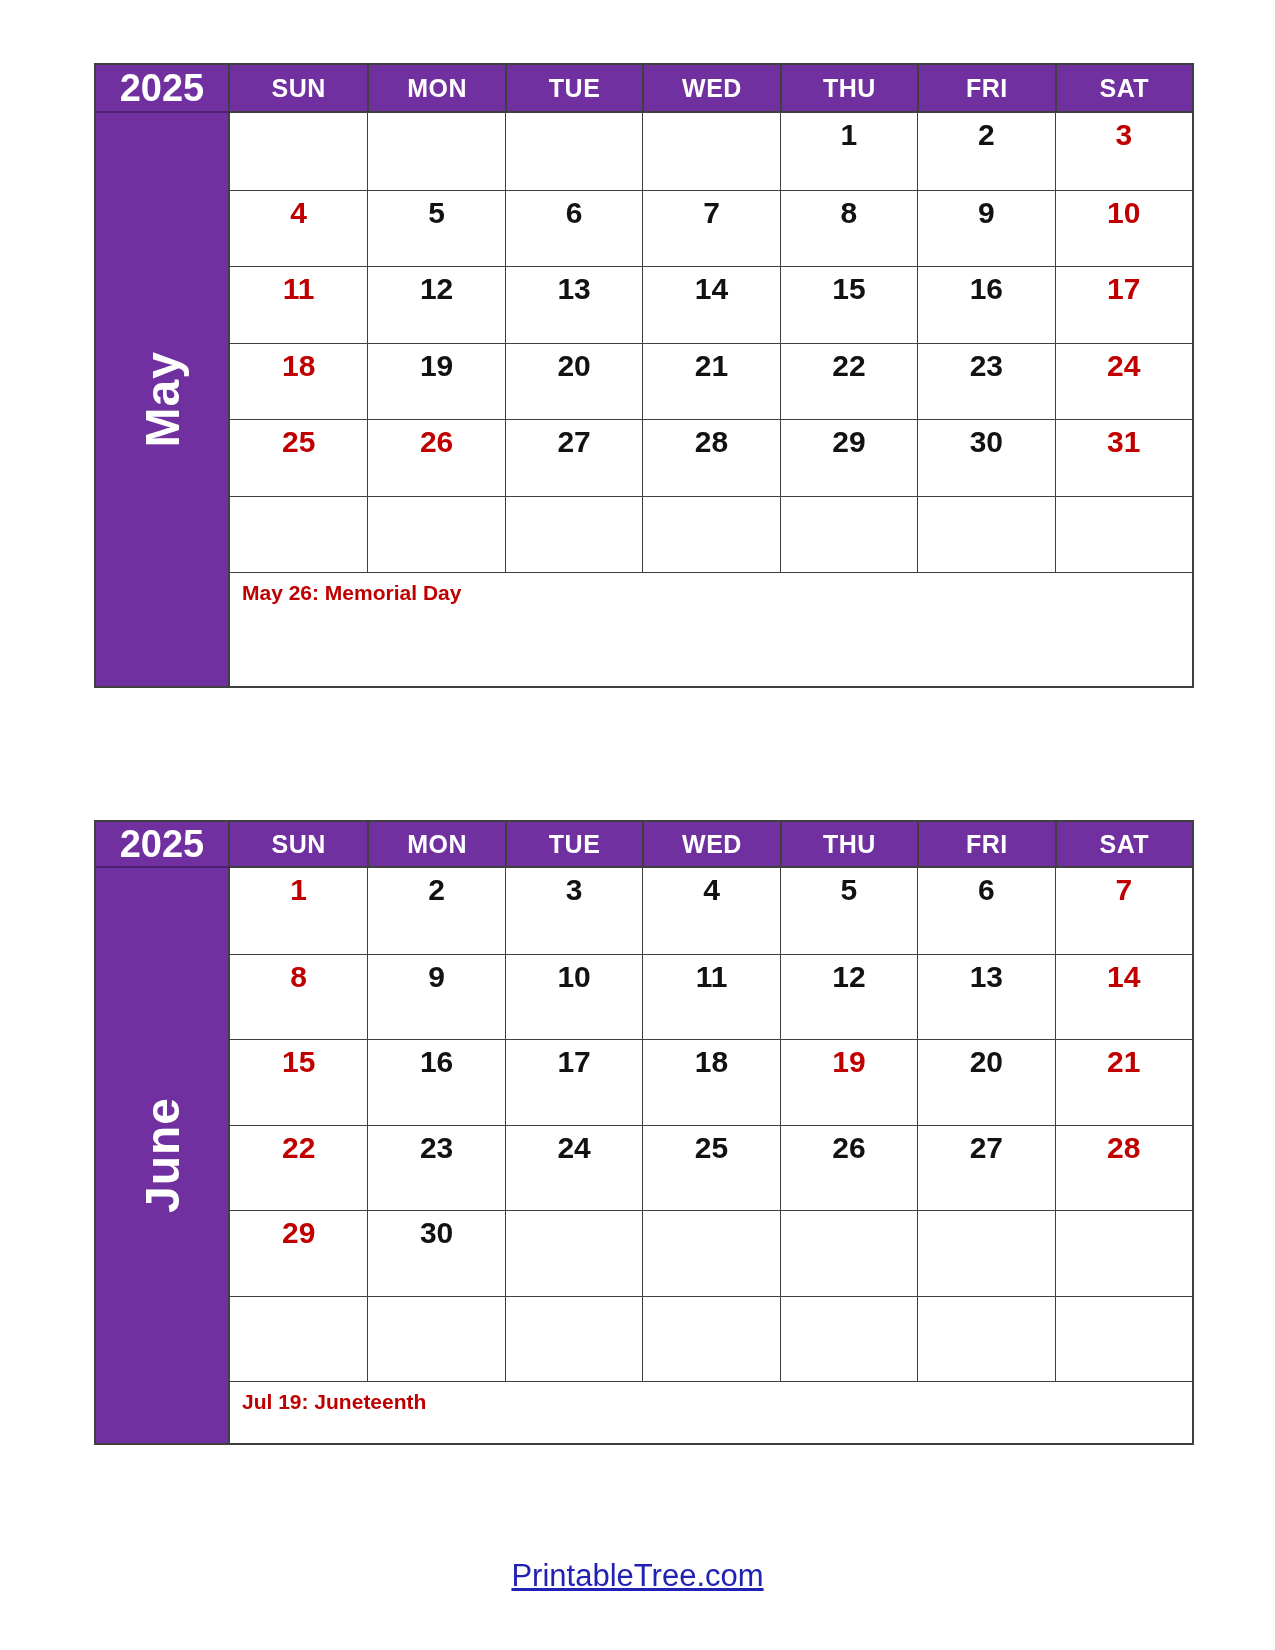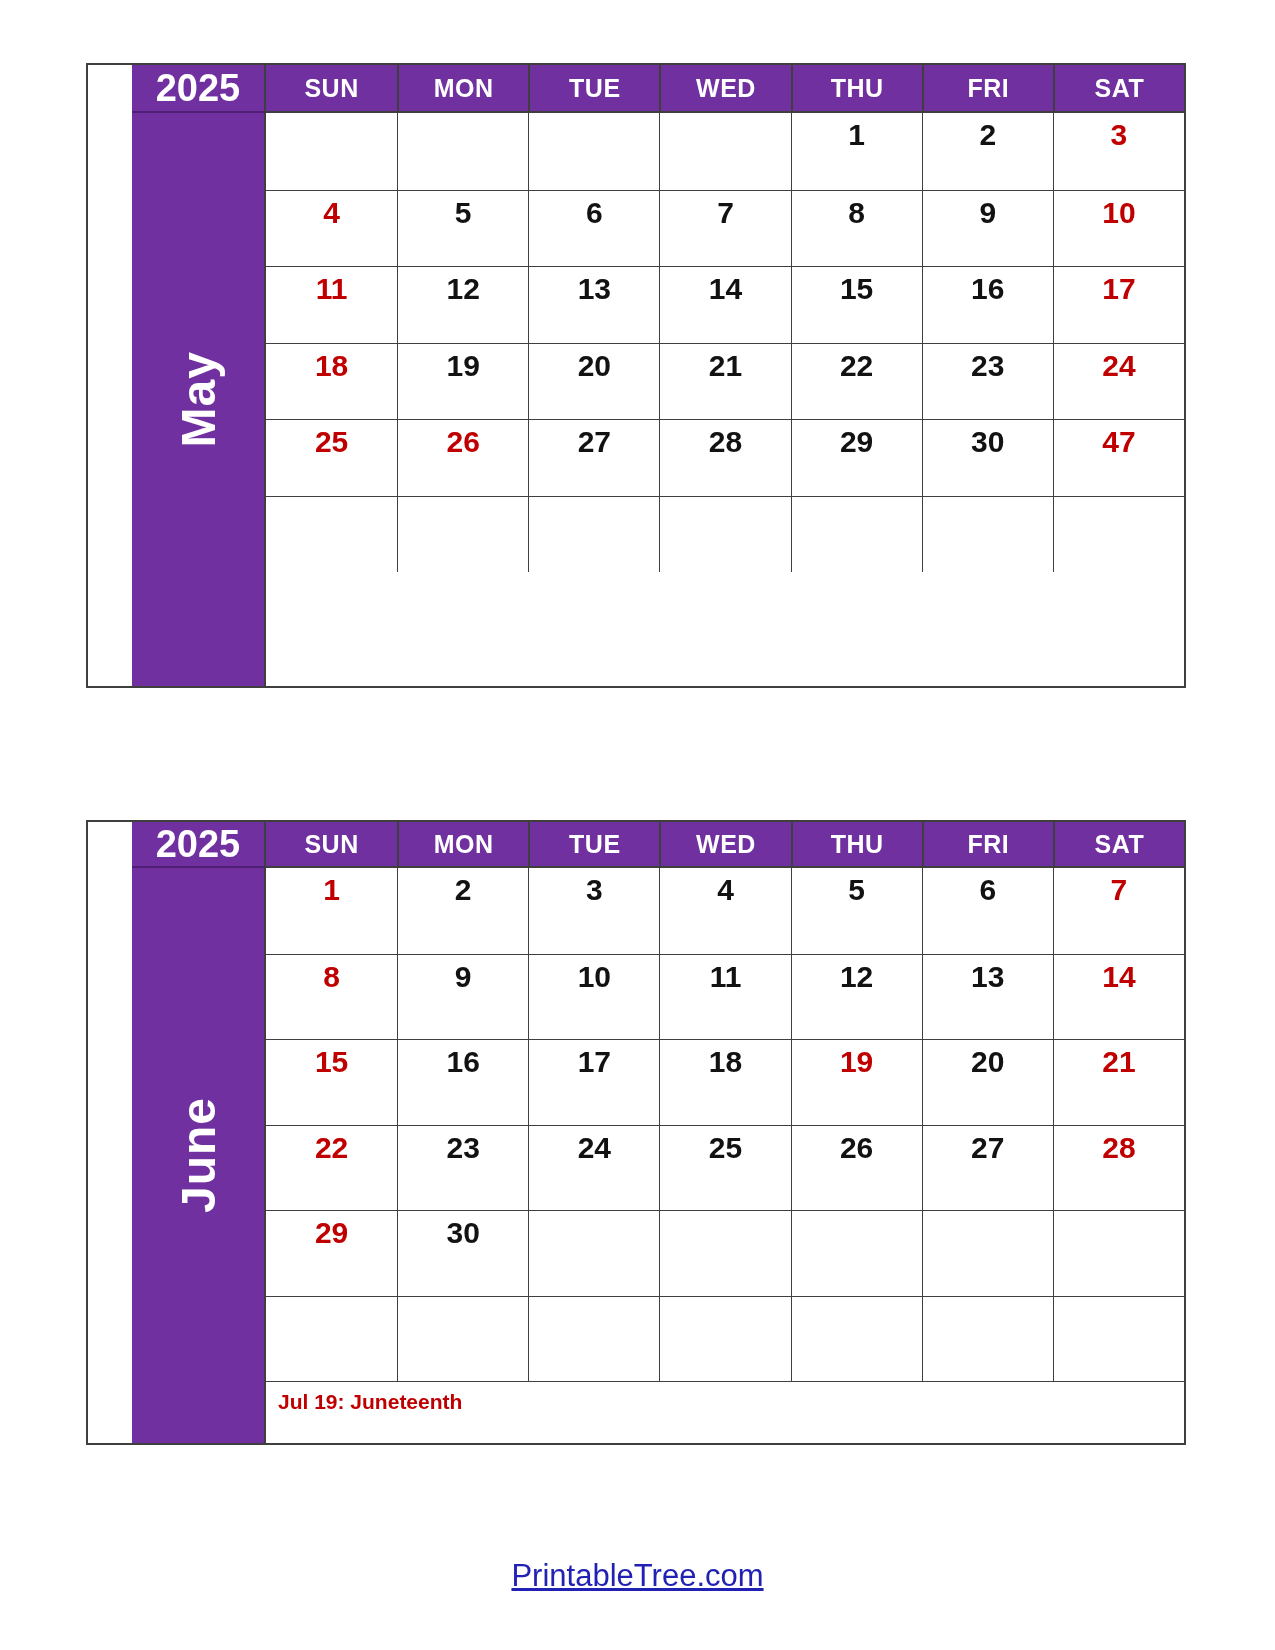--- a/index.html
+++ b/index.html
@@ -4,28 +4,27 @@
 <style>
   * { box-sizing: border-box; margin: 0; padding: 0; }
   html, body { background: #ffffff; }
   body {
     width: 1275px; height: 1650px;
     position: relative;
     font-family: "Liberation Sans", sans-serif;
   }
   .calendar {
     position: absolute;
-    left: 86px;
+    left: 94px;
     width: 1100px;
     height: 625px;
     border: 2px solid #3f3f3f;
     display: grid;
     grid-template-columns: 134px repeat(7, 1fr);
     background: #ffffff;
-    padding-left: 44px;
   }
   .cal-0 { top: 63px;  grid-template-rows: 48px repeat(6, 76.5px) 1fr; }
   .cal-1 { top: 820px; grid-template-rows: 46px repeat(6, 85.5px) 1fr; }
 
   .year-cell {
     grid-row: 1; grid-column: 1;
     background: var(--purple);
     color: #ffffff;
     font-weight: bold;
     font-size: 38px;
@@ -96,20 +95,21 @@
   }
 </style>
 </head>
 <body style="--purple: #7030A0; --holiday-red: #C00000;">
 
 <div class="calendar cal-0">
   <div class="year-cell">2025</div>
   <div class="sidebar-cell">
     <div class="month-label">May</div>
   </div>
+  <div class="note-row">May 26: Memorial Day</div>
 <div class="day-header first" style="grid-area: 1 / 2;">SUN</div>
     <div class="day-header" style="grid-area: 1 / 3;">MON</div>
     <div class="day-header" style="grid-area: 1 / 4;">TUE</div>
     <div class="day-header" style="grid-area: 1 / 5;">WED</div>
     <div class="day-header" style="grid-area: 1 / 6;">THU</div>
     <div class="day-header" style="grid-area: 1 / 7;">FRI</div>
     <div class="day-header" style="grid-area: 1 / 8;">SAT</div>
     <div class="date-cell first-col first-row" style="grid-area: 2 / 2;"></div>
     <div class="date-cell first-row" style="grid-area: 2 / 3;"></div>
     <div class="date-cell first-row" style="grid-area: 2 / 4;"></div>
@@ -137,21 +137,21 @@
     <div class="date-cell" style="grid-area: 5 / 5;">21</div>
     <div class="date-cell" style="grid-area: 5 / 6;">22</div>
     <div class="date-cell" style="grid-area: 5 / 7;">23</div>
     <div class="date-cell date-red" style="grid-area: 5 / 8;">24</div>
     <div class="date-cell first-col date-red" style="grid-area: 6 / 2;">25</div>
     <div class="date-cell date-red" style="grid-area: 6 / 3;">26</div>
     <div class="date-cell" style="grid-area: 6 / 4;">27</div>
     <div class="date-cell" style="grid-area: 6 / 5;">28</div>
     <div class="date-cell" style="grid-area: 6 / 6;">29</div>
     <div class="date-cell" style="grid-area: 6 / 7;">30</div>
-    <div class="date-cell date-red" style="grid-area: 6 / 8;">47</div>
+    <div class="date-cell date-red" style="grid-area: 6 / 8;">31</div>
     <div class="date-cell first-col" style="grid-area: 7 / 2;"></div>
     <div class="date-cell" style="grid-area: 7 / 3;"></div>
     <div class="date-cell" style="grid-area: 7 / 4;"></div>
     <div class="date-cell" style="grid-area: 7 / 5;"></div>
     <div class="date-cell" style="grid-area: 7 / 6;"></div>
     <div class="date-cell" style="grid-area: 7 / 7;"></div>
     <div class="date-cell" style="grid-area: 7 / 8;"></div>
   </div>
 
 <div class="calendar cal-1">

